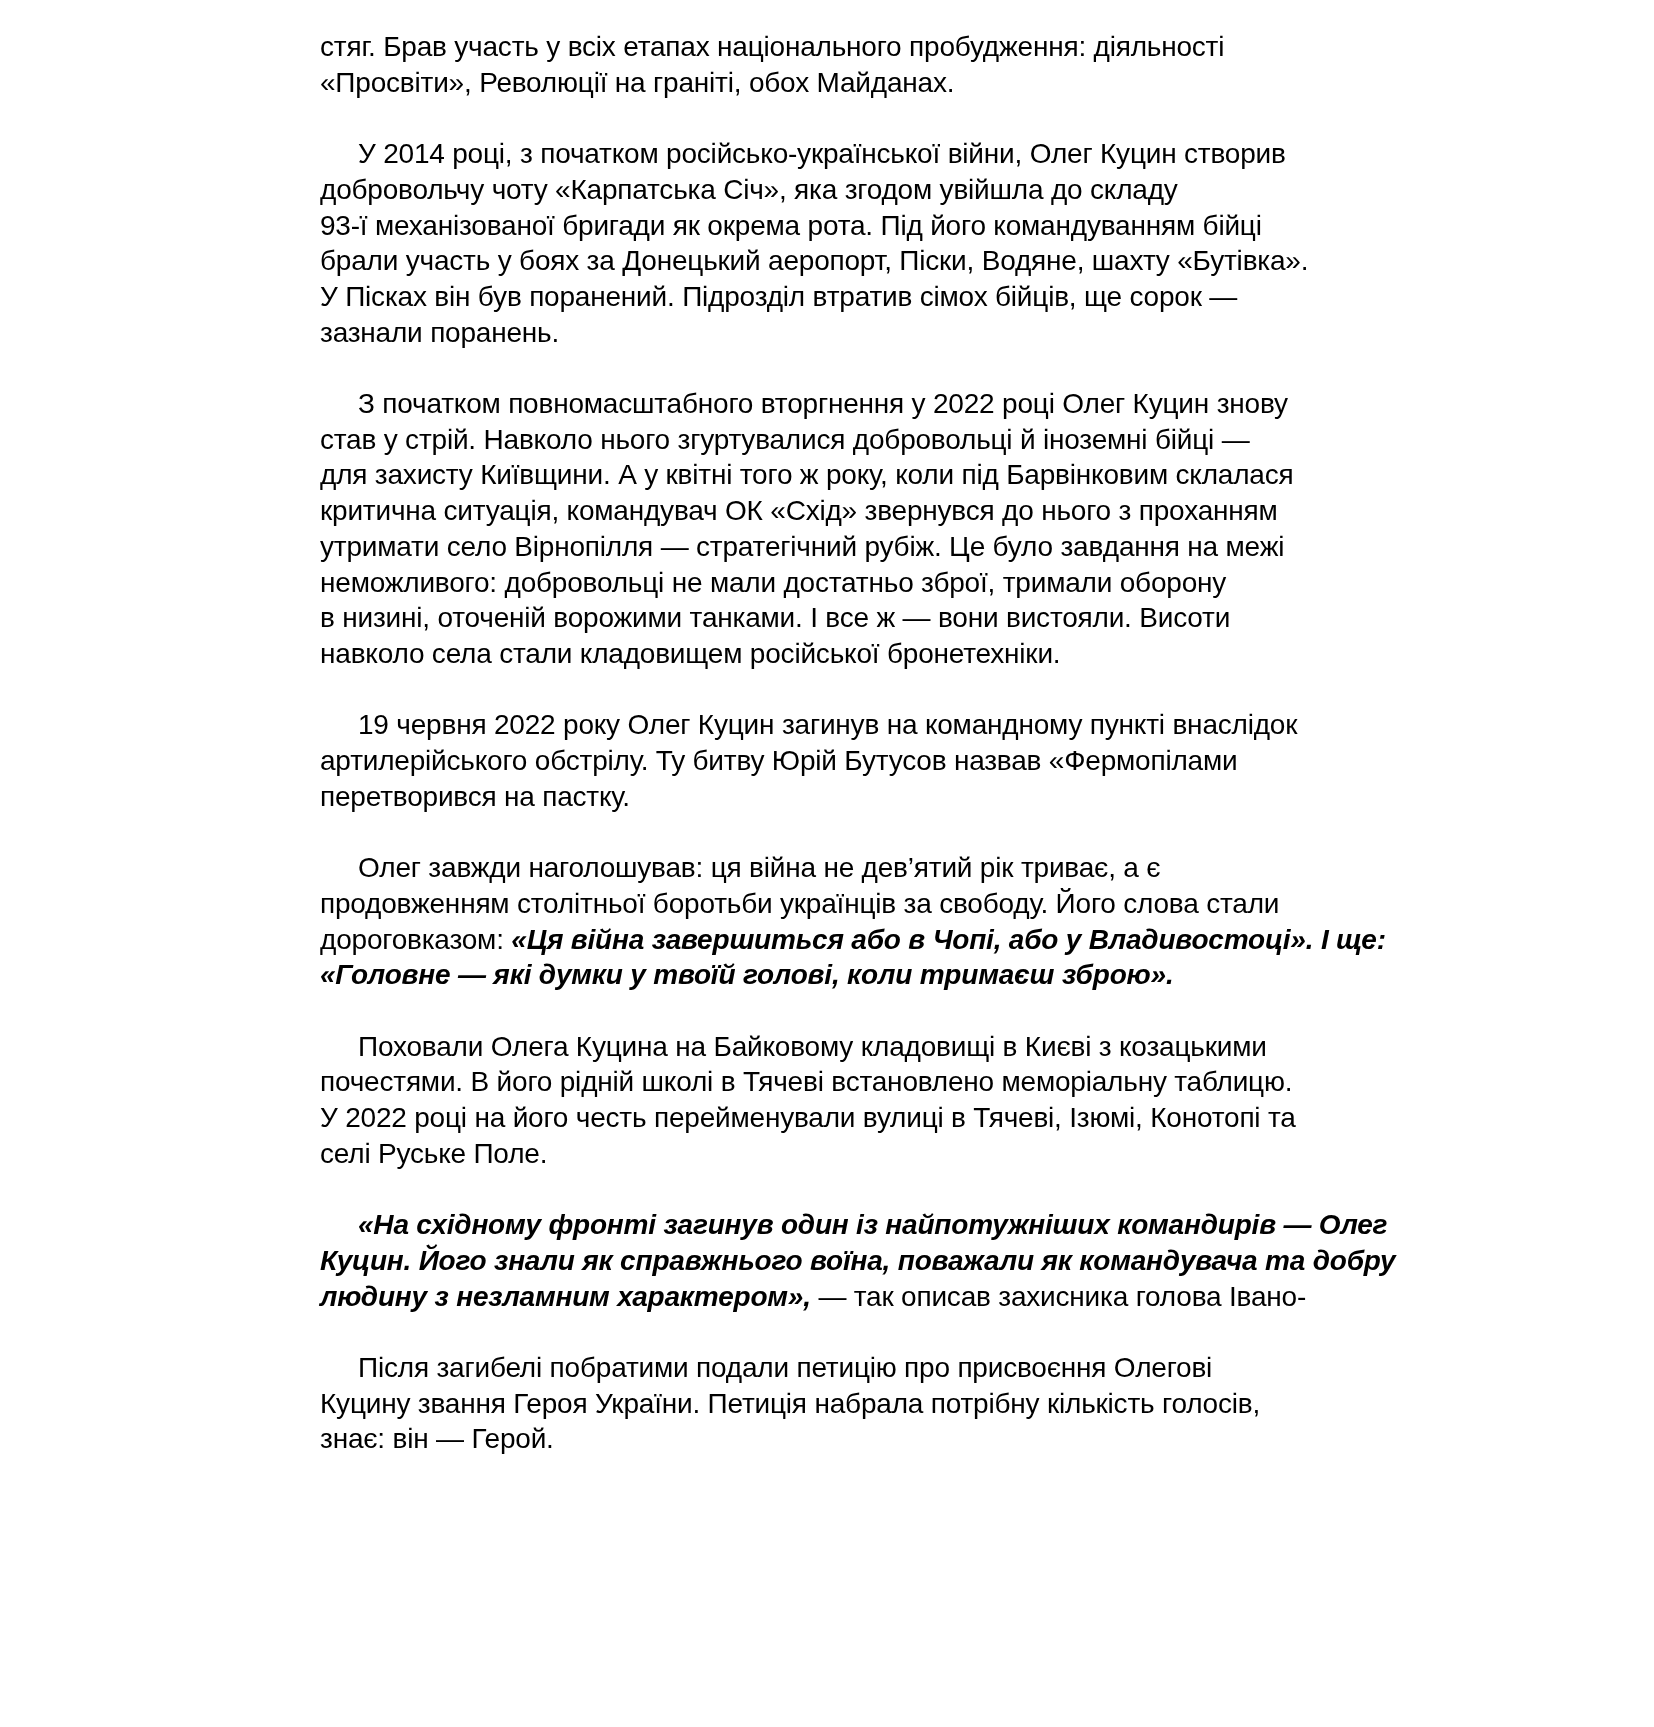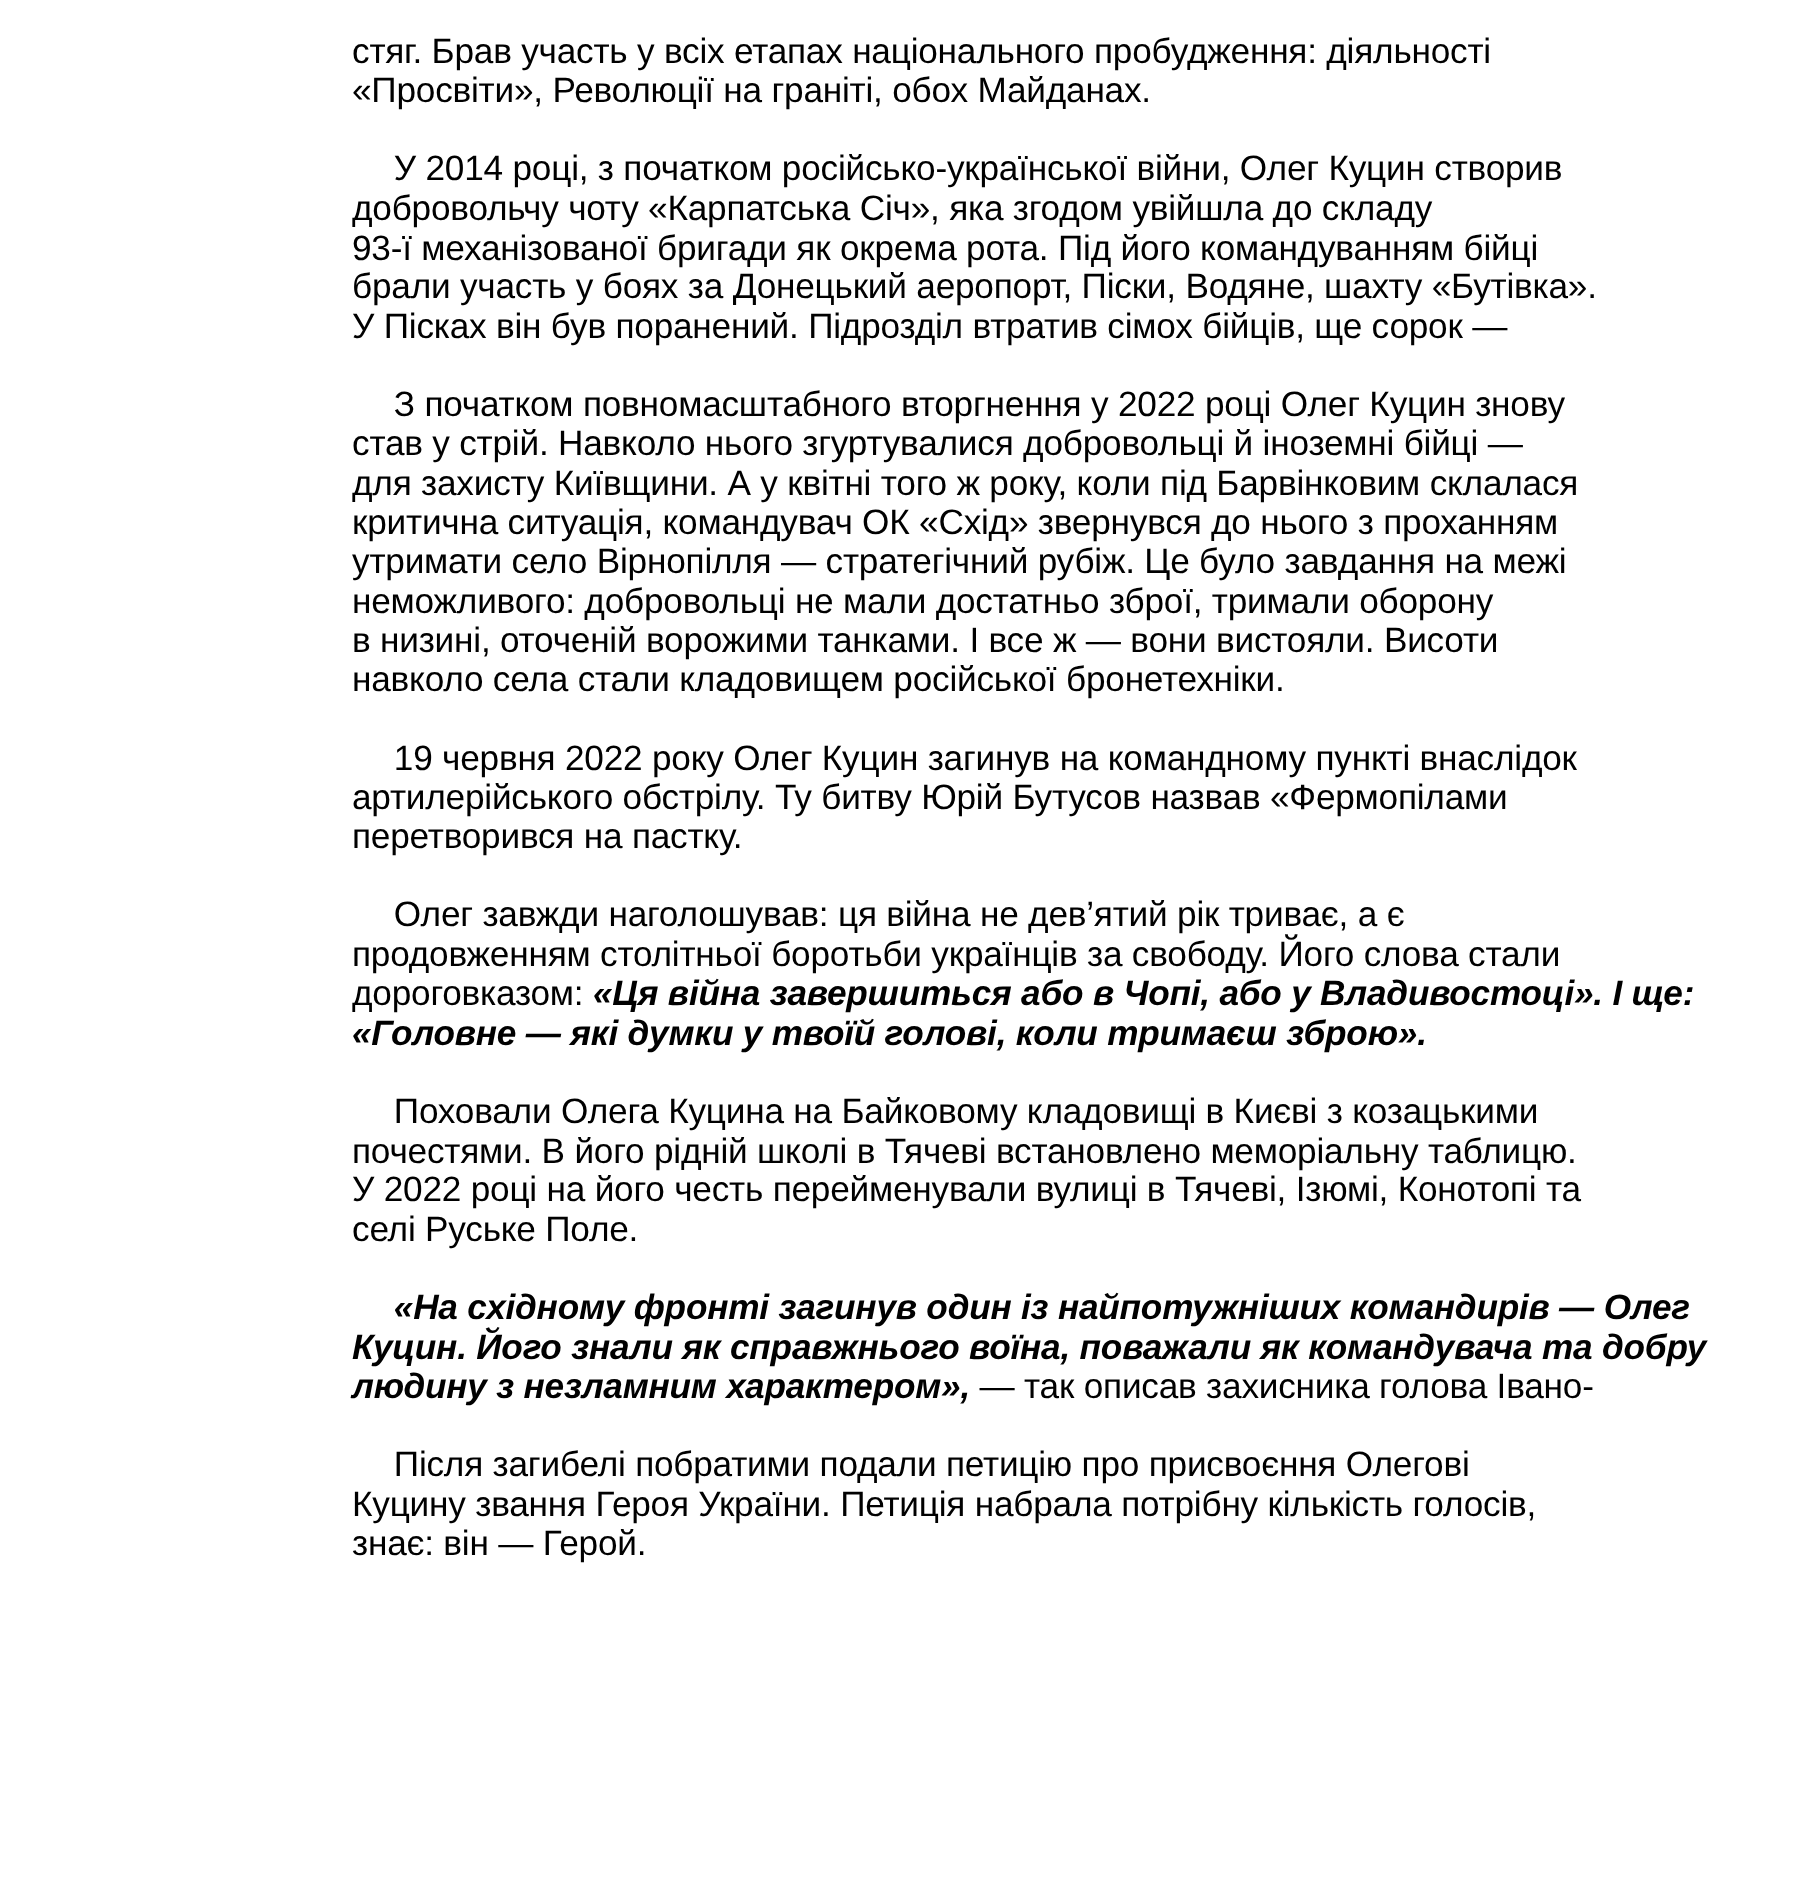--- a/index.html
+++ b/index.html
@@ -12,21 +12,21 @@
     height: 1727px;
     font-family: "Liberation Sans", "DejaVu Sans", sans-serif;
     color: #000000;
     overflow: hidden;
   }
   .doc {
     padding: 29px 0 0 320px;
   }
   .para {
     margin: 0 0 35.7px 0;
-    font-size: 32px;
+    font-size: 28px;
     line-height: 35.7px;
     white-space: nowrap;
     letter-spacing: -0.2px;
   }
   .para .line {
     display: block;
   }
   .para.indent .line:first-child {
     text-indent: 38px;
   }
@@ -43,20 +43,21 @@
       <p class="para">
         <span class="line"><span>стяг. Брав участь у всіх етапах національного пробудження: діяльності</span></span>
         <span class="line"><span>«Просвіти», Революції на граніті, обох Майданах.</span></span>
       </p>
       <p class="para indent">
         <span class="line"><span>У 2014 році, з початком російсько-української війни, Олег Куцин створив</span></span>
         <span class="line"><span>добровольчу чоту «Карпатська Січ», яка згодом увійшла до складу</span></span>
         <span class="line"><span>93-ї механізованої бригади як окрема рота. Під його командуванням бійці</span></span>
         <span class="line"><span>брали участь у боях за Донецький аеропорт, Піски, Водяне, шахту «Бутівка».</span></span>
         <span class="line"><span>У Пісках він був поранений. Підрозділ втратив сімох бійців, ще сорок —</span></span>
+        <span class="line"><span>зазнали поранень.</span></span>
       </p>
       <p class="para indent">
         <span class="line"><span>З початком повномасштабного вторгнення у 2022 році Олег Куцин знову</span></span>
         <span class="line"><span>став у стрій. Навколо нього згуртувалися добровольці й іноземні бійці —</span></span>
         <span class="line"><span>для захисту Київщини. А у квітні того ж року, коли під Барвінковим склалася</span></span>
         <span class="line"><span>критична ситуація, командувач ОК «Схід» звернувся до нього з проханням</span></span>
         <span class="line"><span>утримати село Вірнопілля — стратегічний рубіж. Це було завдання на межі</span></span>
         <span class="line"><span>неможливого: добровольці не мали достатньо зброї, тримали оборону</span></span>
         <span class="line"><span>в низині, оточеній ворожими танками. І все ж — вони вистояли. Висоти</span></span>
         <span class="line"><span>навколо села стали кладовищем російської бронетехніки.</span></span>

